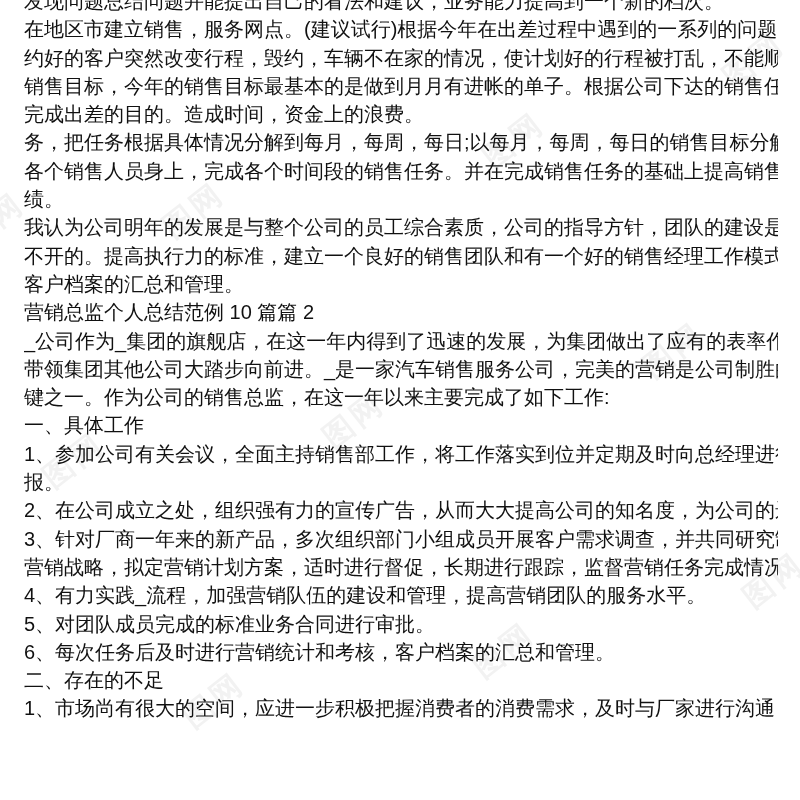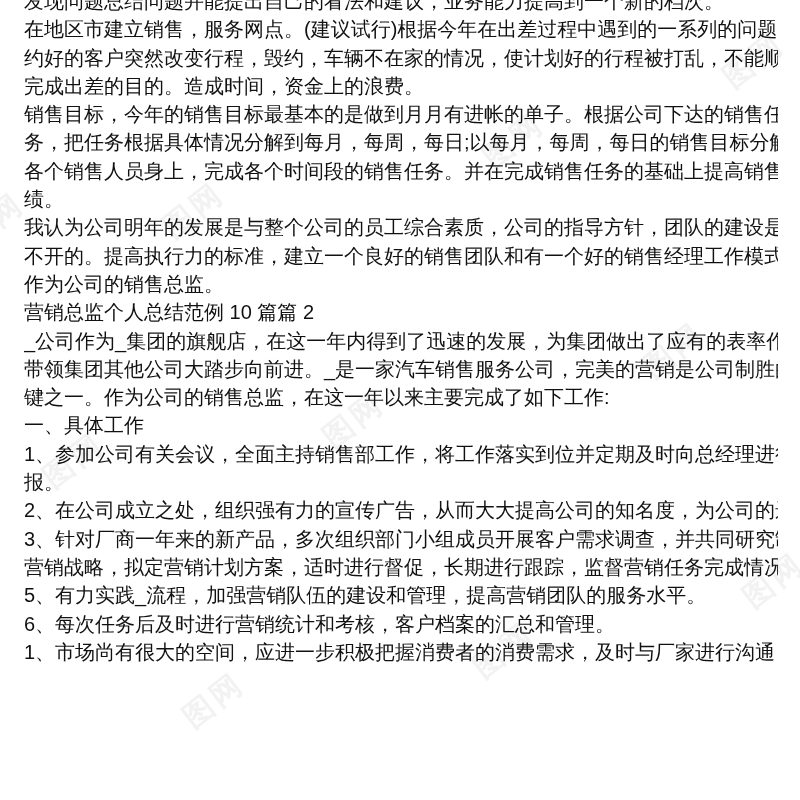--- a/index.html
+++ b/index.html
@@ -75,36 +75,38 @@
     <span class="watermark wm-8">图网</span>
     <span class="watermark wm-9">图网</span>
     <span class="watermark wm-10">图网</span>
   </div>
 
   <div class="text-layer">
 
   <div class="line">发现问题总结问题并能提出自己的看法和建议，业务能力提高到一个新的档次。</div>
       <div class="line">在地区市建立销售，服务网点。(建议试行)根据今年在出差过程中遇到的一系列的问题，</div>
       <div class="line">约好的客户突然改变行程，毁约，车辆不在家的情况，使计划好的行程被打乱，不能顺利</div>
+      <div class="line">销售目标，今年的销售目标最基本的是做到月月有进帐的单子。根据公司下达的销售任</div>
       <div class="line">完成出差的目的。造成时间，资金上的浪费。</div>
-      <div class="line">销售目标，今年的销售目标最基本的是做到月月有进帐的单子。根据公司下达的销售任</div>
       <div class="line">务，把任务根据具体情况分解到每月，每周，每日;以每月，每周，每日的销售目标分解到</div>
       <div class="line">各个销售人员身上，完成各个时间段的销售任务。并在完成销售任务的基础上提高销售业</div>
       <div class="line">绩。</div>
       <div class="line">我认为公司明年的发展是与整个公司的员工综合素质，公司的指导方针，团队的建设是分</div>
       <div class="line">不开的。提高执行力的标准，建立一个良好的销售团队和有一个好的销售经理工作模式与</div>
-      <div class="line">作为公司的销售总监。</div>
+      <div class="line">客户档案的汇总和管理。</div>
       <div class="line">营销总监个人总结范例 10 篇篇 2</div>
       <div class="line">_公司作为_集团的旗舰店，在这一年内得到了迅速的发展，为集团做出了应有的表率作用，</div>
       <div class="line">带领集团其他公司大踏步向前进。_是一家汽车销售服务公司，完美的营销是公司制胜的关</div>
       <div class="line">键之一。作为公司的销售总监，在这一年以来主要完成了如下工作:</div>
       <div class="line">一、具体工作</div>
       <div class="line">1、参加公司有关会议，全面主持销售部工作，将工作落实到位并定期及时向总经理进行汇</div>
       <div class="line">报。</div>
       <div class="line">2、在公司成立之处，组织强有力的宣传广告，从而大大提高公司的知名度，为公司的远航</div>
       <div class="line">3、针对厂商一年来的新产品，多次组织部门小组成员开展客户需求调查，并共同研究制定</div>
       <div class="line">营销战略，拟定营销计划方案，适时进行督促，长期进行跟踪，监督营销任务完成情况。</div>
-      <div class="line">5、有力实践_流程，加强营销队伍的建设和管理，提高营销团队的服务水平。</div>
+      <div class="line">4、有力实践_流程，加强营销队伍的建设和管理，提高营销团队的服务水平。</div>
+      <div class="line">5、对团队成员完成的标准业务合同进行审批。</div>
       <div class="line">6、每次任务后及时进行营销统计和考核，客户档案的汇总和管理。</div>
+      <div class="line">二、存在的不足</div>
       <div class="line">1、市场尚有很大的空间，应进一步积极把握消费者的消费需求，及时与厂家进行沟通，更</div>
     </div>
 
 </div>
 
 </body></html>

